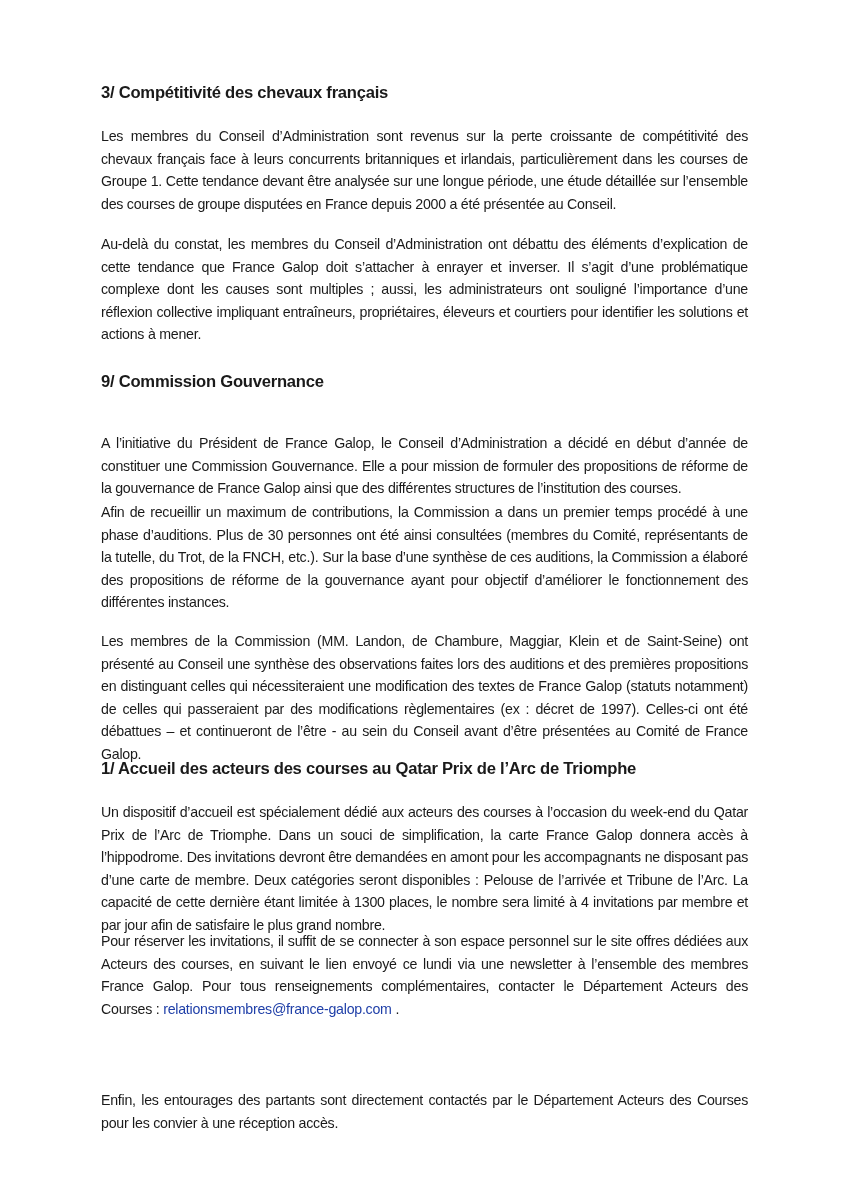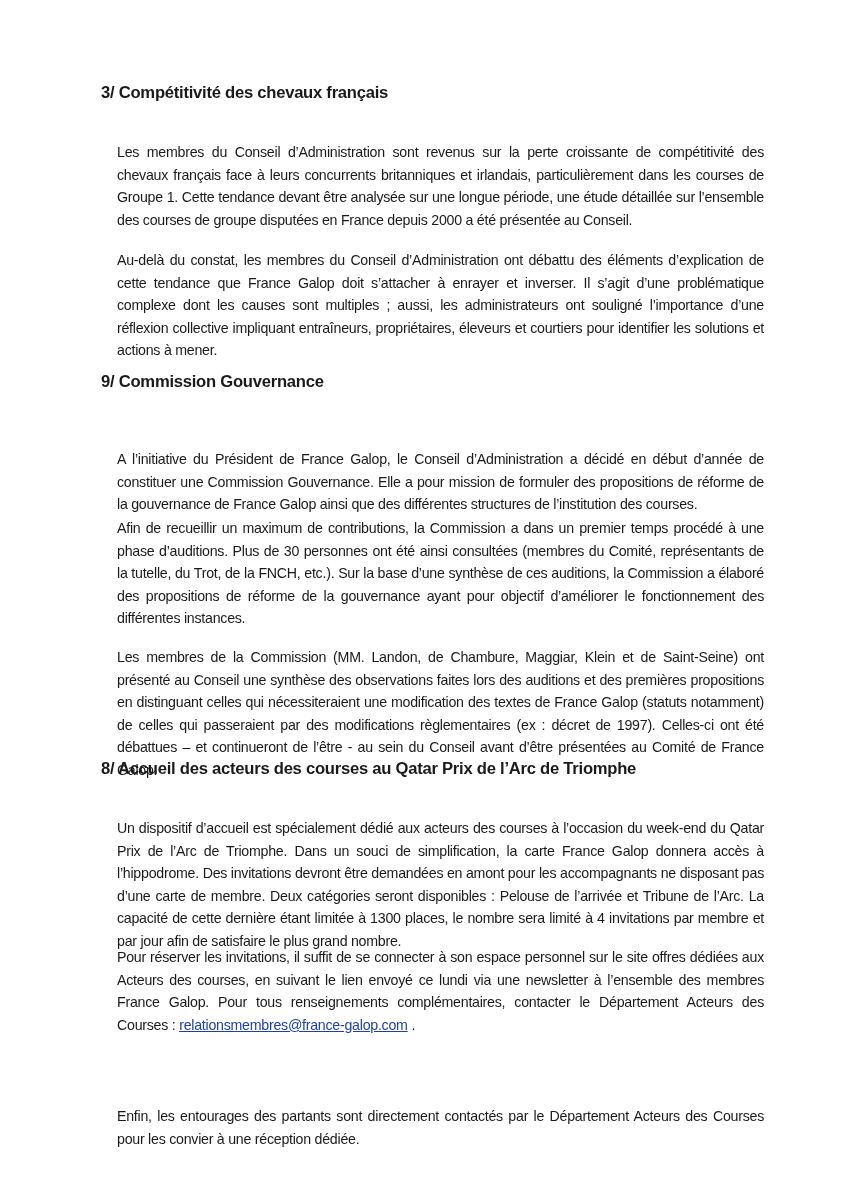--- a/index.html
+++ b/index.html
@@ -12,46 +12,46 @@
     line-height: 22.6px;
     letter-spacing: -0.25px;
   }
   .heading {
     font-weight: bold;
     margin: 0;
     position: absolute; left: 0;
     white-space: nowrap;
   }
   .para {
-    margin: 16px;
+    margin: 0;
     text-align: justify;
     position: absolute; left: 0; width: 647px;
   }
-  .link { color: #1f3fa8; text-decoration: underline; }
+  .link { color: #1f3fa8; }
 </style>
 </head>
 <body>
 
 <div class="page">
 
   <h3 class="heading" style="top:2px">3/ Compétitivité des chevaux français</h3>
 
   <p class="para" style="top:45px">Les membres du Conseil d’Administration sont revenus sur la perte croissante de compétitivité des chevaux français face à leurs concurrents britanniques et irlandais, particulièrement dans les courses de Groupe 1. Cette tendance devant être analysée sur une longue période, une étude détaillée sur l’ensemble des courses de groupe disputées en France depuis 2000 a été présentée au Conseil.</p>
 
   <p class="para" style="top:153px">Au-delà du constat, les membres du Conseil d’Administration ont débattu des éléments d’explication de cette tendance que France Galop doit s’attacher à enrayer et inverser. Il s’agit d’une problématique complexe dont les causes sont multiples ; aussi, les administrateurs ont souligné l’importance d’une réflexion collective impliquant entraîneurs, propriétaires, éleveurs et courtiers pour identifier les solutions et actions à mener.</p>
 
   <h3 class="heading" style="top:291px">9/ Commission Gouvernance</h3>
 
   <p class="para" style="top:352px">A l’initiative du Président de France Galop, le Conseil d’Administration a décidé en début d’année de constituer une Commission Gouvernance. Elle a pour mission de formuler des propositions de réforme de la gouvernance de France Galop ainsi que des différentes structures de l’institution des courses.</p>
 
   <p class="para" style="top:421px">Afin de recueillir un maximum de contributions, la Commission a dans un premier temps procédé à une phase d’auditions. Plus de 30 personnes ont été ainsi consultées (membres du Comité, représentants de la tutelle, du Trot, de la FNCH, etc.). Sur la base d’une synthèse de ces auditions, la Commission a élaboré des propositions de réforme de la gouvernance ayant pour objectif d’améliorer le fonctionnement des différentes instances.</p>
 
   <p class="para" style="top:550px">Les membres de la Commission (MM. Landon, de Chambure, Maggiar, Klein et de Saint-Seine) ont présenté au Conseil une synthèse des observations faites lors des auditions et des premières propositions en distinguant celles qui nécessiteraient une modification des textes de France Galop (statuts notamment) de celles qui passeraient par des modifications règlementaires (ex :  décret de 1997). Celles-ci ont été débattues – et continueront de l’être - au sein du Conseil avant d’être présentées au Comité de France Galop.</p>
 
-  <h3 class="heading" style="top:678px">8/ Accueil des acteurs des courses au Qatar Prix de l’Arc de Triomphe</h3>
+  <h3 class="heading" style="top:678px">1/ Accueil des acteurs des courses au Qatar Prix de l’Arc de Triomphe</h3>
 
   <p class="para" style="top:721px">Un dispositif d’accueil est spécialement dédié aux acteurs des courses à l’occasion du week-end du Qatar Prix de l’Arc de Triomphe. Dans un souci de simplification, la carte France Galop donnera accès à l’hippodrome. Des invitations devront être demandées en amont pour les accompagnants ne disposant pas d’une carte de membre. Deux catégories seront disponibles : Pelouse de l’arrivée et Tribune de l’Arc. La capacité de cette dernière étant limitée à 1300 places, le nombre sera limité à 4 invitations par membre et par jour afin de satisfaire le plus grand nombre.</p>
 
   <p class="para" style="top:850px"><span>Pour réserver les invitations, il suffit de se connecter à son espace personnel sur le site offres dédiées aux Acteurs des courses, en suivant le lien envoyé ce lundi via une newsletter à l’ensemble des membres France Galop. Pour tous renseignements complémentaires, contacter le Département Acteurs des Courses : </span><a class="link">relationsmembres@france-galop.com</a><span> .</span></p>
 
-  <p class="para" style="top:1009px"> Enfin, les entourages des partants sont directement contactés par le Département Acteurs des Courses pour les convier à une réception dédiée.</p>
+  <p class="para" style="top:1009px"> Enfin, les entourages des partants sont directement contactés par le Département Acteurs des Courses pour les convier à une réception accès.</p>
 
 </div>
 
 </body></html>

